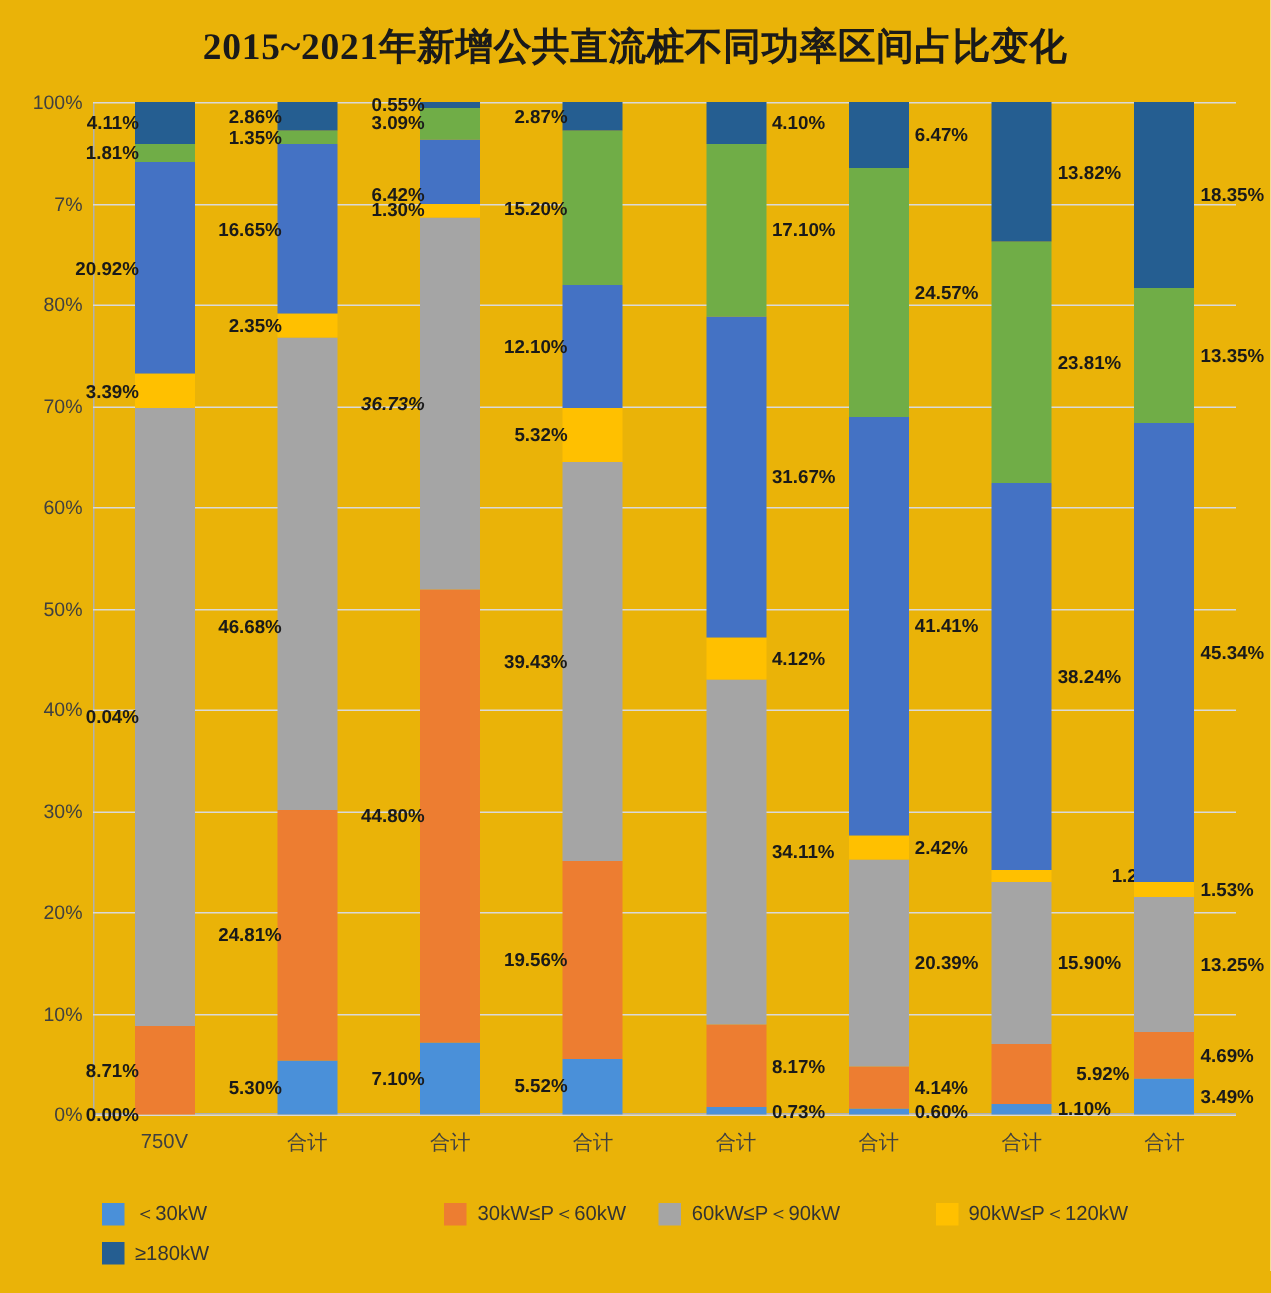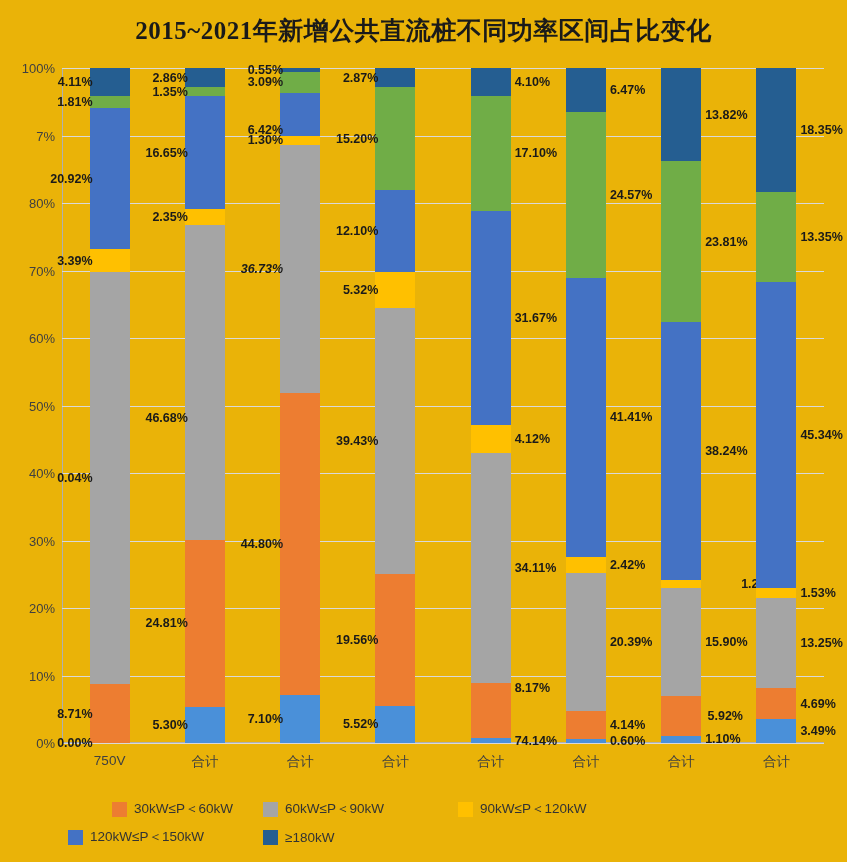--- a/index.html
+++ b/index.html
@@ -227,22 +227,22 @@
       <div class="col" style="left: 381px; width: 95.25px;">
         <div class="bar-stack" style="left: 27.625px; width: 40px;">
           <div class="seg" style="background: rgb(74, 144, 217); height: 4.9275px; bottom: 0px;"></div>
           <div class="seg" style="background: rgb(237, 125, 49); height: 55.1475px; bottom: 4.9275px;"></div>
           <div class="seg" style="background: rgb(165, 165, 165); height: 230.243px; bottom: 60.075px;"></div>
           <div class="seg" style="background: rgb(255, 192, 0); height: 27.81px; bottom: 290.317px;"></div>
           <div class="seg" style="background: rgb(68, 114, 196); height: 213.773px; bottom: 318.127px;"></div>
           <div class="seg" style="background: rgb(112, 173, 71); height: 115.425px; bottom: 531.9px;"></div>
           <div class="seg" style="background: rgb(37, 94, 145); height: 27.675px; bottom: 647.325px;"></div>
         </div>
-        <div class="seg-label" style="top: 672.536px; left: 71.625px;">74.14%</div>
-        <div class="seg-label" style="top: 620px; left: 71.625px; text-align: center;">8.17%</div>
+        <div class="seg-label" style="top: 672.536px; left: 71.625px;">0.73%</div>
+        <div class="seg-label" style="top: 643px; left: 71.625px; text-align: center;">8.17%</div>
         <div class="seg-label" style="top: 499.804px; left: 71.625px;">34.11%</div>
         <div class="seg-label" style="top: 370.777px; left: 71.625px;">4.12%</div>
         <div class="seg-label" style="top: 249.986px; left: 71.625px;">31.67%</div>
         <div class="seg-label" style="top: 85.3875px; left: 71.625px;">17.10%</div>
         <div class="seg-label" style="top: 13.8375px; left: 71.625px;">4.10%</div>
         <div class="cat-label">合计</div>
       </div>
       <div class="col" style="left: 476.25px; width: 95.25px;">
         <div class="bar-stack" style="left: 27.625px; width: 40px;">
           <div class="seg" style="background: rgb(74, 144, 217); height: 4.05px; bottom: 0px;"></div>
@@ -266,21 +266,21 @@
         <div class="bar-stack" style="left: 27.625px; width: 40px;">
           <div class="seg" style="background: rgb(74, 144, 217); height: 7.425px; bottom: 0px;"></div>
           <div class="seg" style="background: rgb(237, 125, 49); height: 39.96px; bottom: 7.425px;"></div>
           <div class="seg" style="background: rgb(165, 165, 165); height: 107.325px; bottom: 47.385px;"></div>
           <div class="seg" style="background: rgb(255, 192, 0); height: 8.1675px; bottom: 154.71px;"></div>
           <div class="seg" style="background: rgb(68, 114, 196); height: 258.12px; bottom: 162.877px;"></div>
           <div class="seg" style="background: rgb(112, 173, 71); height: 160.717px; bottom: 420.998px;"></div>
           <div class="seg" style="background: rgb(37, 94, 145); height: 93.285px; bottom: 581.715px;"></div>
         </div>
         <div class="seg-label" style="top: 671.288px; left: 71.625px;">1.10%</div>
-        <div class="seg-label" style="top: 647.595px; left: 74px;">5.92%</div>
+        <div class="seg-label" style="top: 647.595px; left: 84px;">5.92%</div>
         <div class="seg-label" style="top: 573.952px; left: 71.625px;">15.90%</div>
         <div class="seg-label" style="top: 516.206px; left: 71.625px; margin-left: 36px;">1.21%</div>
         <div class="seg-label" style="top: 383.062px; left: 71.625px;">38.24%</div>
         <div class="seg-label" style="top: 173.644px; left: 71.625px;">23.81%</div>
         <div class="seg-label" style="top: 46.6425px; left: 71.625px;">13.82%</div>
         <div class="cat-label">合计</div>
       </div>
       <div class="col" style="left: 666.75px; width: 95.25px;">
         <div class="bar-stack" style="left: 27.625px; width: 40px;">
           <div class="seg" style="background: rgb(74, 144, 217); height: 23.5575px; bottom: 0px;"></div>
@@ -297,38 +297,38 @@
         <div class="seg-label" style="top: 525.184px; left: 71.625px;">1.53%</div>
         <div class="seg-label" style="top: 366.997px; left: 71.625px;">45.34%</div>
         <div class="seg-label" style="top: 168.919px; left: 71.625px;">13.35%</div>
         <div class="seg-label" style="top: 61.9312px; left: 71.625px; text-align: right;">18.35%</div>
         <div class="cat-label">合计</div>
       </div>
     </div>
 
   <div id="legend">
       <div class="legend-row">
+        <div class="legend-item" style="width: 195px;">
+          <span class="legend-swatch" style="background: rgb(74, 144, 217);"></span>
+          <span>＜30kW</span>
+        </div>
         <div class="legend-item" style="width: 195px; padding-left: 44px;">
           <span class="legend-swatch" style="background: rgb(237, 125, 49);"></span>
           <span>30kW≤P＜60kW</span>
         </div>
         <div class="legend-item" style="width: 195px;">
           <span class="legend-swatch" style="background: rgb(165, 165, 165);"></span>
           <span>60kW≤P＜90kW</span>
         </div>
         <div class="legend-item" style="width: 195px;">
           <span class="legend-swatch" style="background: rgb(255, 192, 0);"></span>
           <span>90kW≤P＜120kW</span>
         </div>
       </div>
       <div class="legend-row">
         <div class="legend-item" style="width: 195px;">
-          <span class="legend-swatch" style="background: rgb(68, 114, 196);"></span>
-          <span>120kW≤P＜150kW</span>
-        </div>
-        <div class="legend-item" style="width: 195px;">
           <span class="legend-swatch" style="background: rgb(37, 94, 145);"></span>
           <span>≥180kW</span>
         </div>
       </div>
     </div>
 
 </div>
 
 </body></html>

